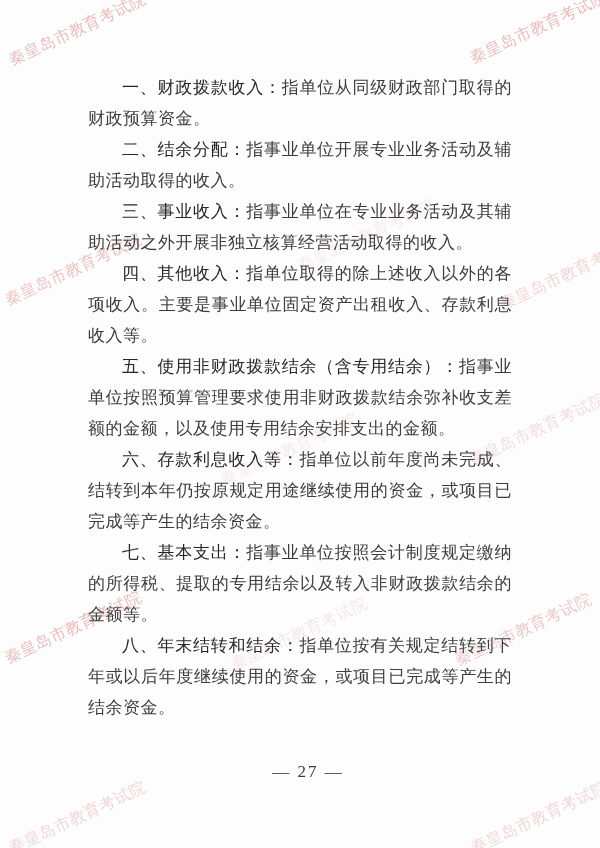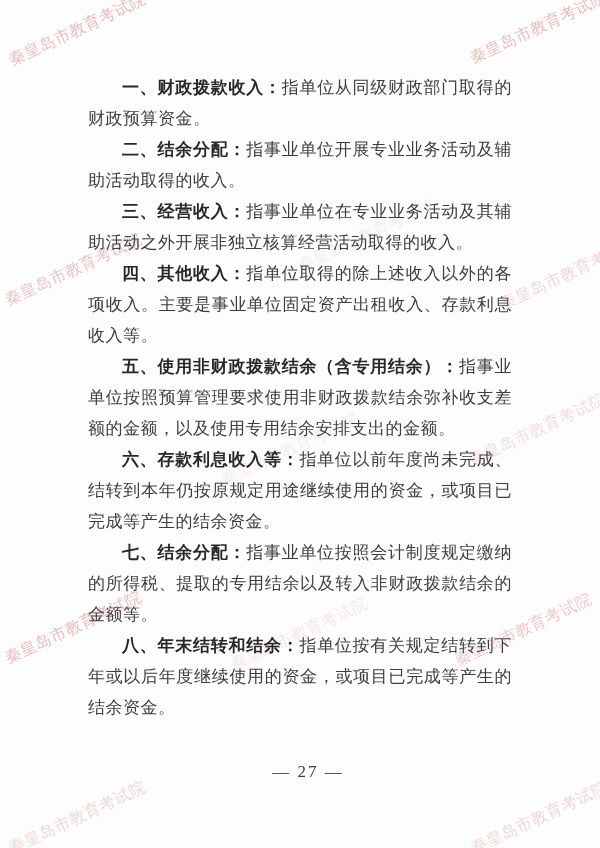--- a/index.html
+++ b/index.html
@@ -27,21 +27,21 @@
     margin: 0;
     padding: 0;
     text-indent: 2em;
     font-size: 17px;
     line-height: 31px;
     text-align: justify;
     text-justify: inter-character;
     letter-spacing: 0.5px;
   }
   .content p .term {
-    font-weight: bold;
+    font-weight: normal;
     color: #272727;
   }
   .footer {
     position: absolute;
     left: 8px;
     top: 762px;
     width: 100%;
     text-align: center;
     font-size: 17px;
     letter-spacing: 2px;
@@ -78,33 +78,33 @@
   <div class="wm" style="left:468px; top:840px; opacity:0.30;">秦皇岛市教育考试院</div>
 
   <div class="content">
     <p>
       <span class="term">一、财政拨款收入：</span><span>指单位从同级财政部门取得的财政预算资金。</span>
     </p>
     <p>
       <span class="term">二、结余分配：</span><span>指事业单位开展专业业务活动及辅助活动取得的收入。</span>
     </p>
     <p>
-      <span class="term">三、经营收入：</span><span>指事业单位在专业业务活动及其辅助活动之外开展非独立核算经营活动取得的收入。</span>
+      <span class="term">三、事业收入：</span><span>指事业单位在专业业务活动及其辅助活动之外开展非独立核算经营活动取得的收入。</span>
     </p>
     <p>
       <span class="term">四、其他收入：</span><span>指单位取得的除上述收入以外的各项收入。主要是事业单位固定资产出租收入、存款利息收入等。</span>
     </p>
     <p>
       <span class="term">五、使用非财政拨款结余（含专用结余）：</span><span>指事业单位按照预算管理要求使用非财政拨款结余弥补收支差额的金额，以及使用专用结余安排支出的金额。</span>
     </p>
     <p>
       <span class="term">六、存款利息收入等：</span><span>指单位以前年度尚未完成、结转到本年仍按原规定用途继续使用的资金，或项目已完成等产生的结余资金。</span>
     </p>
     <p>
-      <span class="term">七、结余分配：</span><span>指事业单位按照会计制度规定缴纳的所得税、提取的专用结余以及转入非财政拨款结余的金额等。</span>
+      <span class="term">七、基本支出：</span><span>指事业单位按照会计制度规定缴纳的所得税、提取的专用结余以及转入非财政拨款结余的金额等。</span>
     </p>
     <p>
       <span class="term">八、年末结转和结余：</span><span>指单位按有关规定结转到下年或以后年度继续使用的资金，或项目已完成等产生的结余资金。</span>
     </p>
   </div>
 
   <div class="footer">— 27 —</div>
 
 </div>
 

